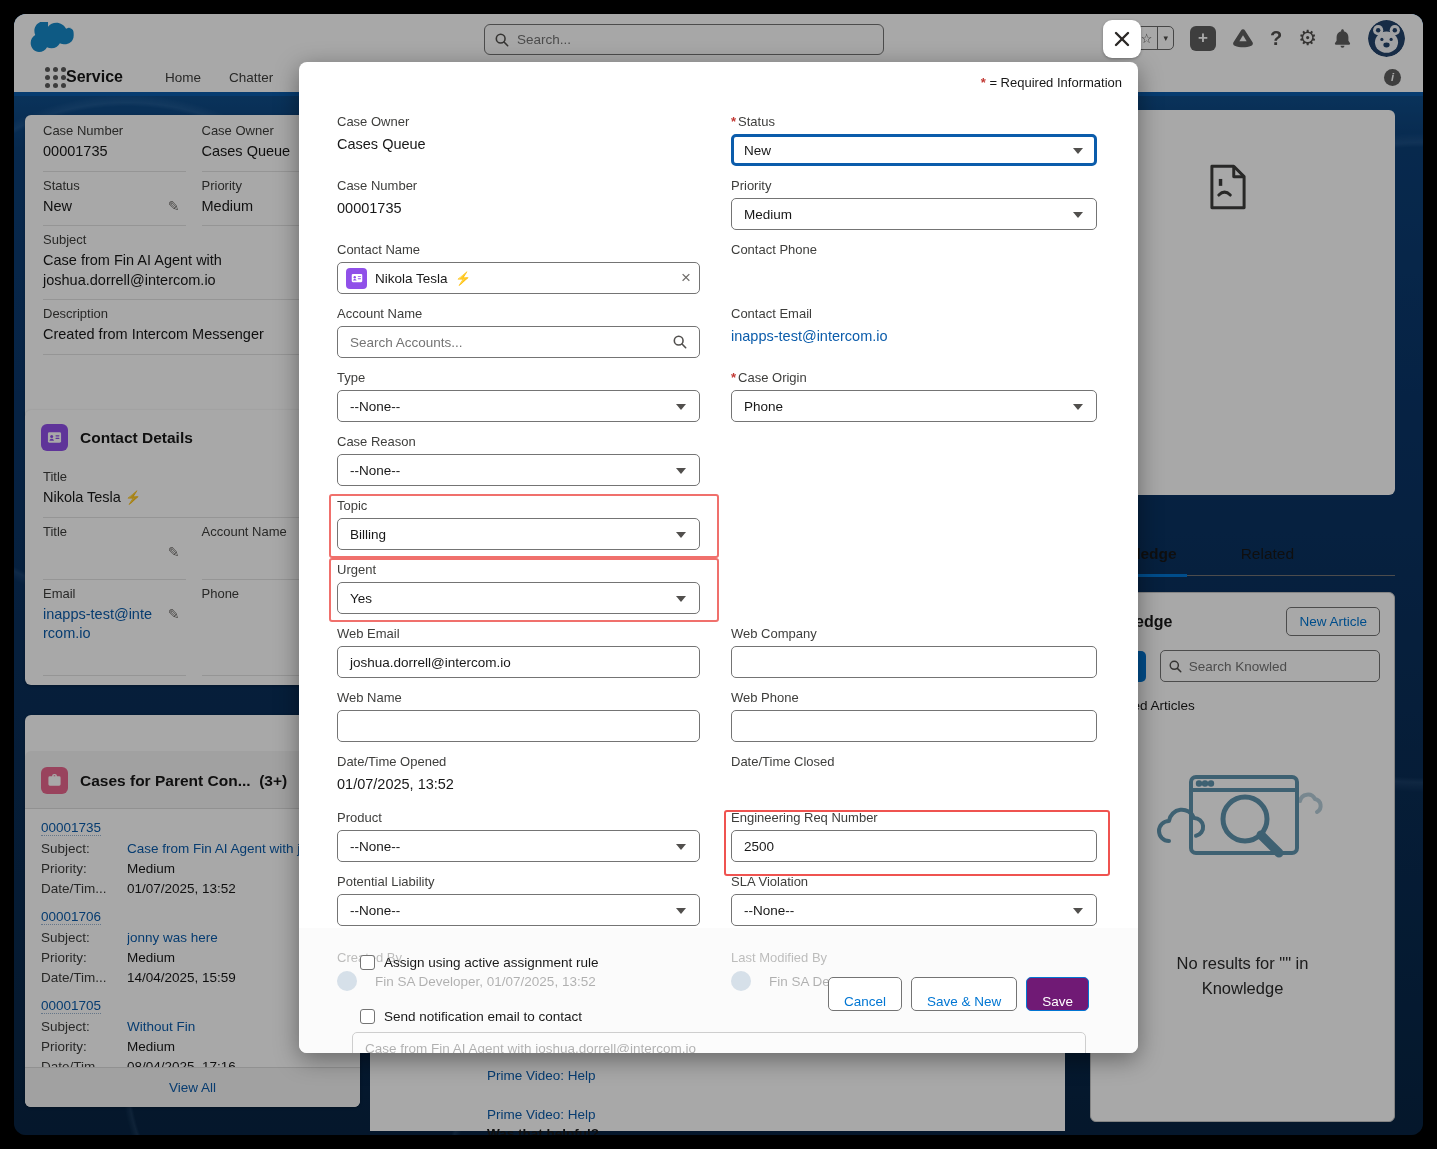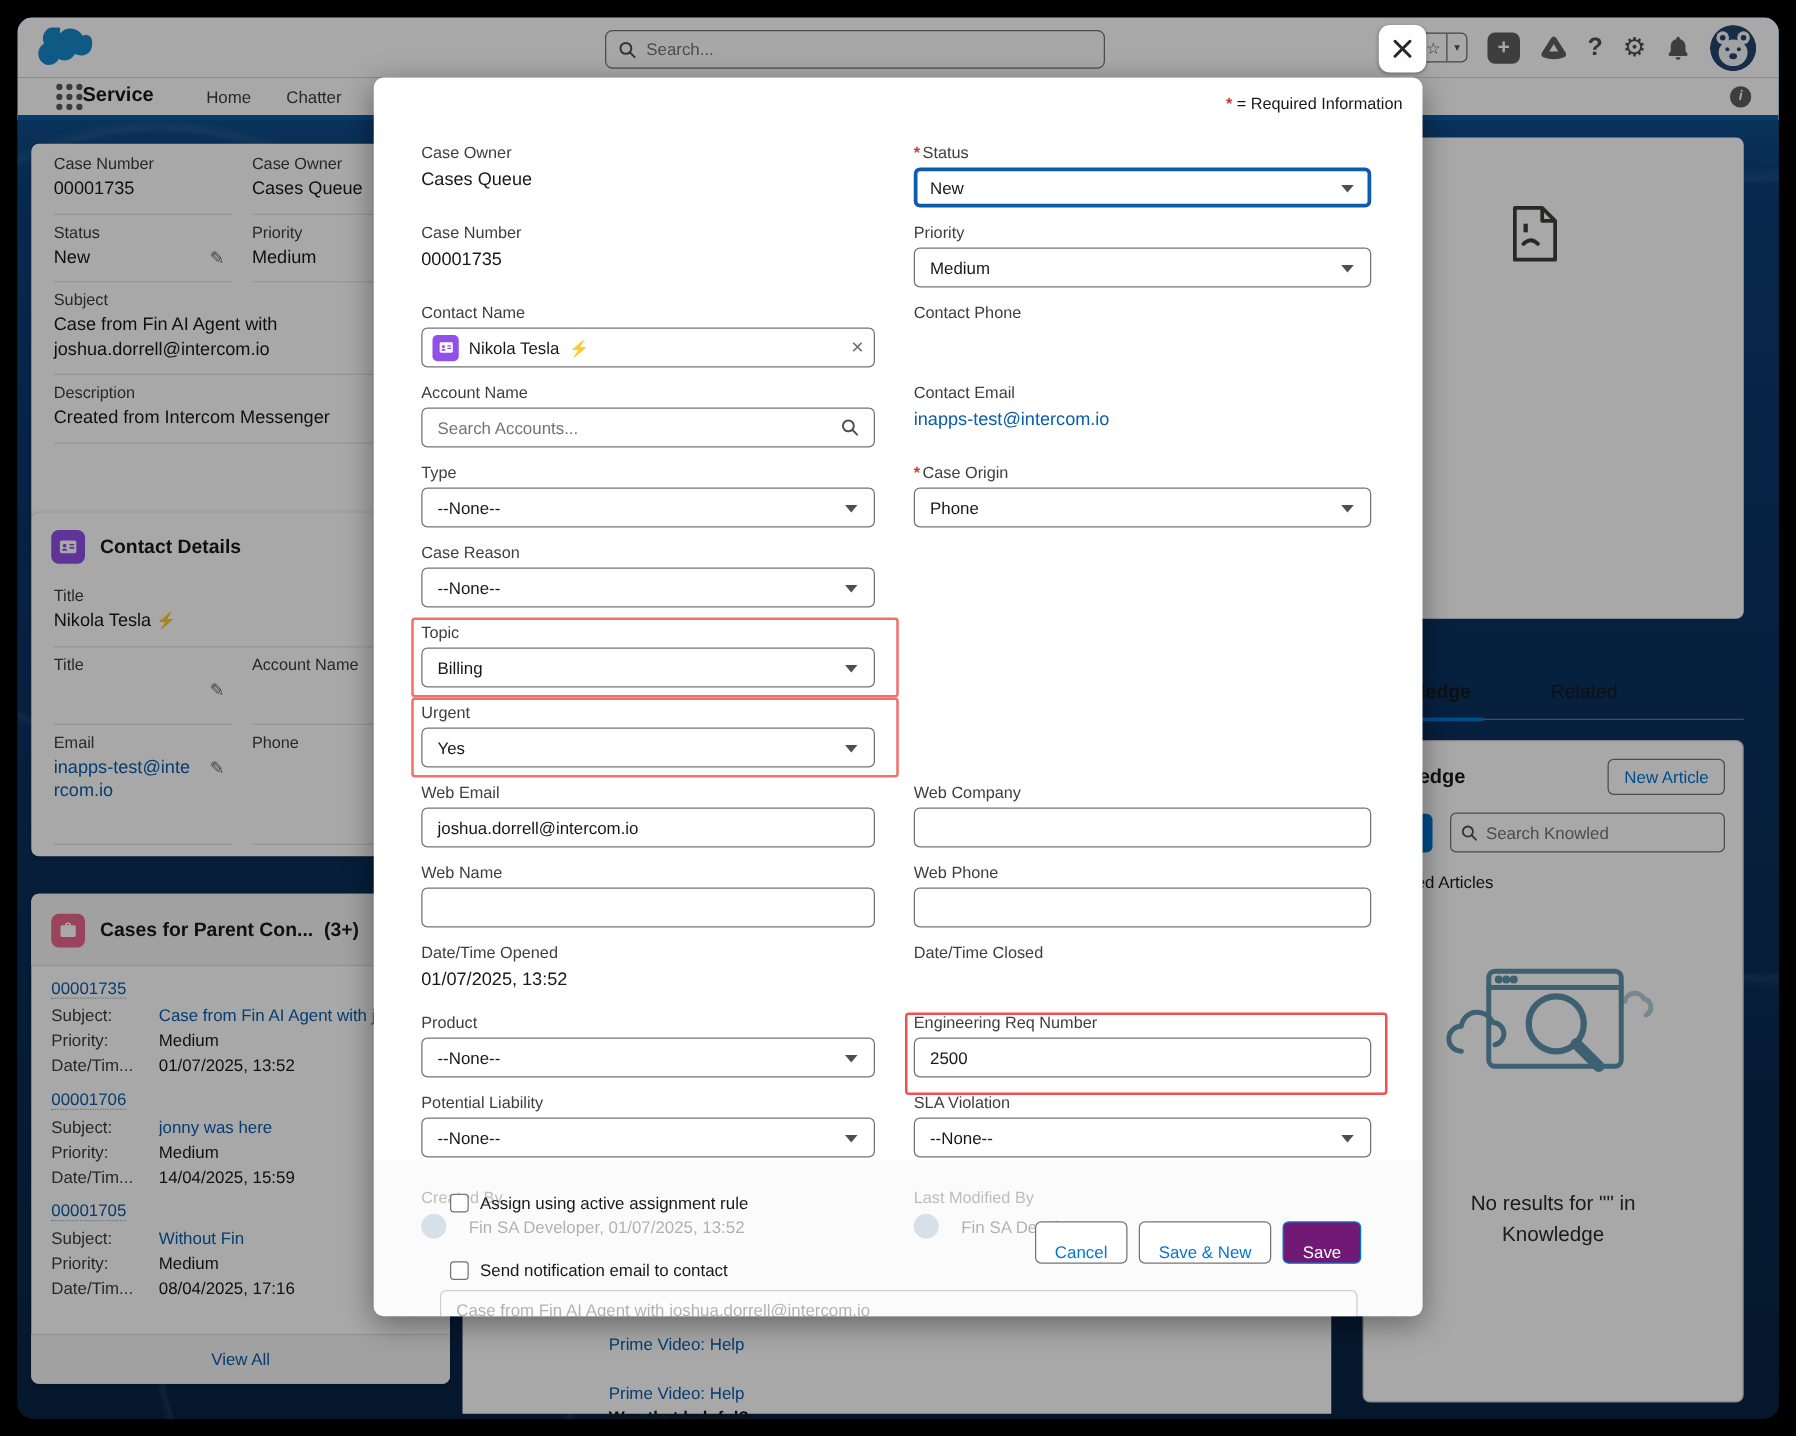--- a/index.html
+++ b/index.html
@@ -265,21 +265,21 @@
         <span class="pencil">✎</span>
       </div>
       <div class="cell" style="height:96px;">
         <div class="flabel">Phone</div>
         <div class="fvalue"></div>
       </div>
     </div>
   </div>
 
   <div class="card" style="left:11px; top:701px; width:335px; height:392px;">
-    <div class="card-hd rl-head" style="padding:16px 16px 14px 16px;">
+    <div class="card-hd rl-head" style="padding:16px 16px 14px 16px;margin-top:36px;">
       <span class="std-icon" style="background:#e8678e;">
         <svg width="15" height="15" viewBox="0 0 16 16">
               <path fill="#fff" d="M5.5 3.5V3a2 2 0 012-2h1a2 2 0 012 2v.5H13a1.5 1.5 0 011.5 1.5v7A1.5 1.5 0 0113 13.5H3A1.5 1.5 0 011.5 12V5A1.5 1.5 0 013 3.5h2.5zm1.6 0h1.8V3a.6.6 0 00-.6-.6h-.6a.6.6 0 00-.6.6v.5z"></path>
             </svg>
       </span>
       <span class="card-title"><span>Cases for Parent Con...</span>&nbsp;&nbsp;<span>(3+)</span></span>
     </div>
     <div class="caseitem">
       <span class="ci-num">00001735</span>
       <div class="ci-row">

